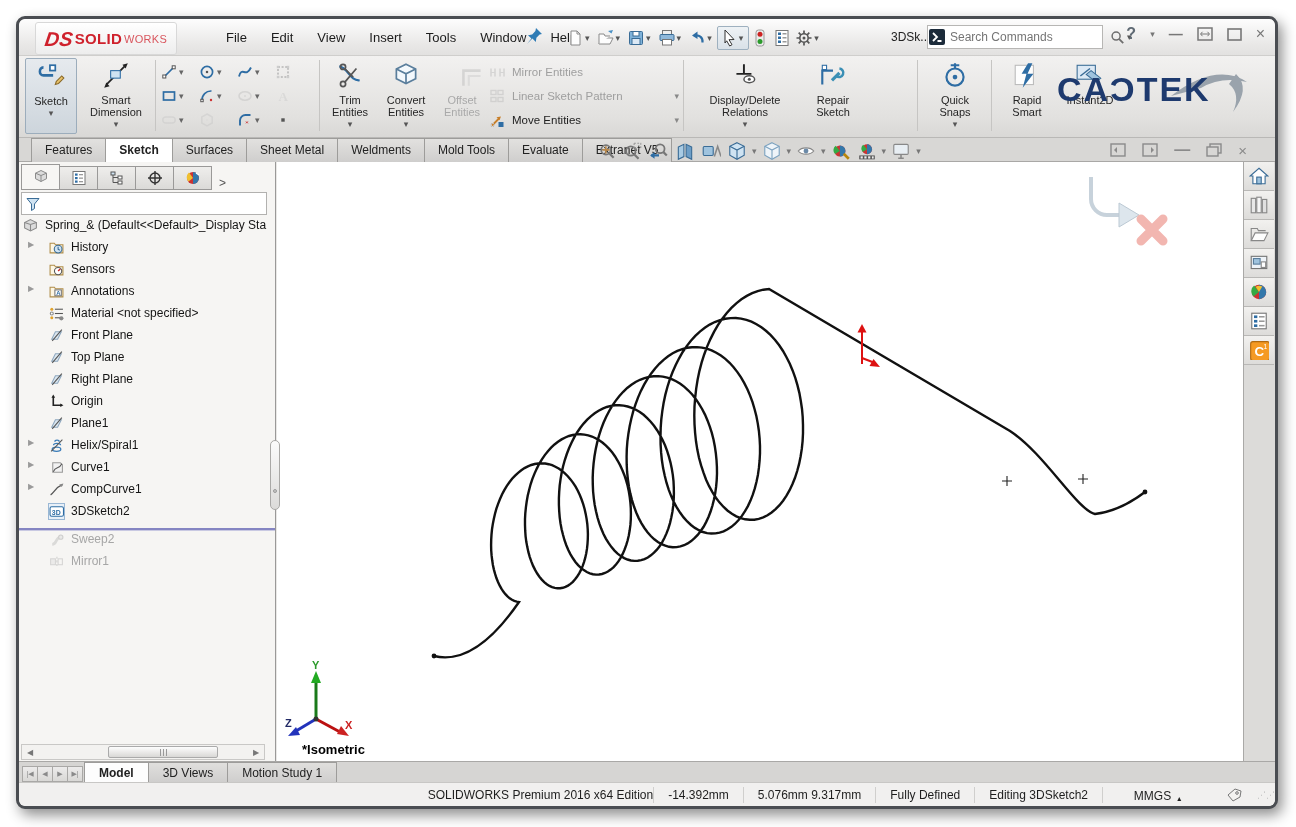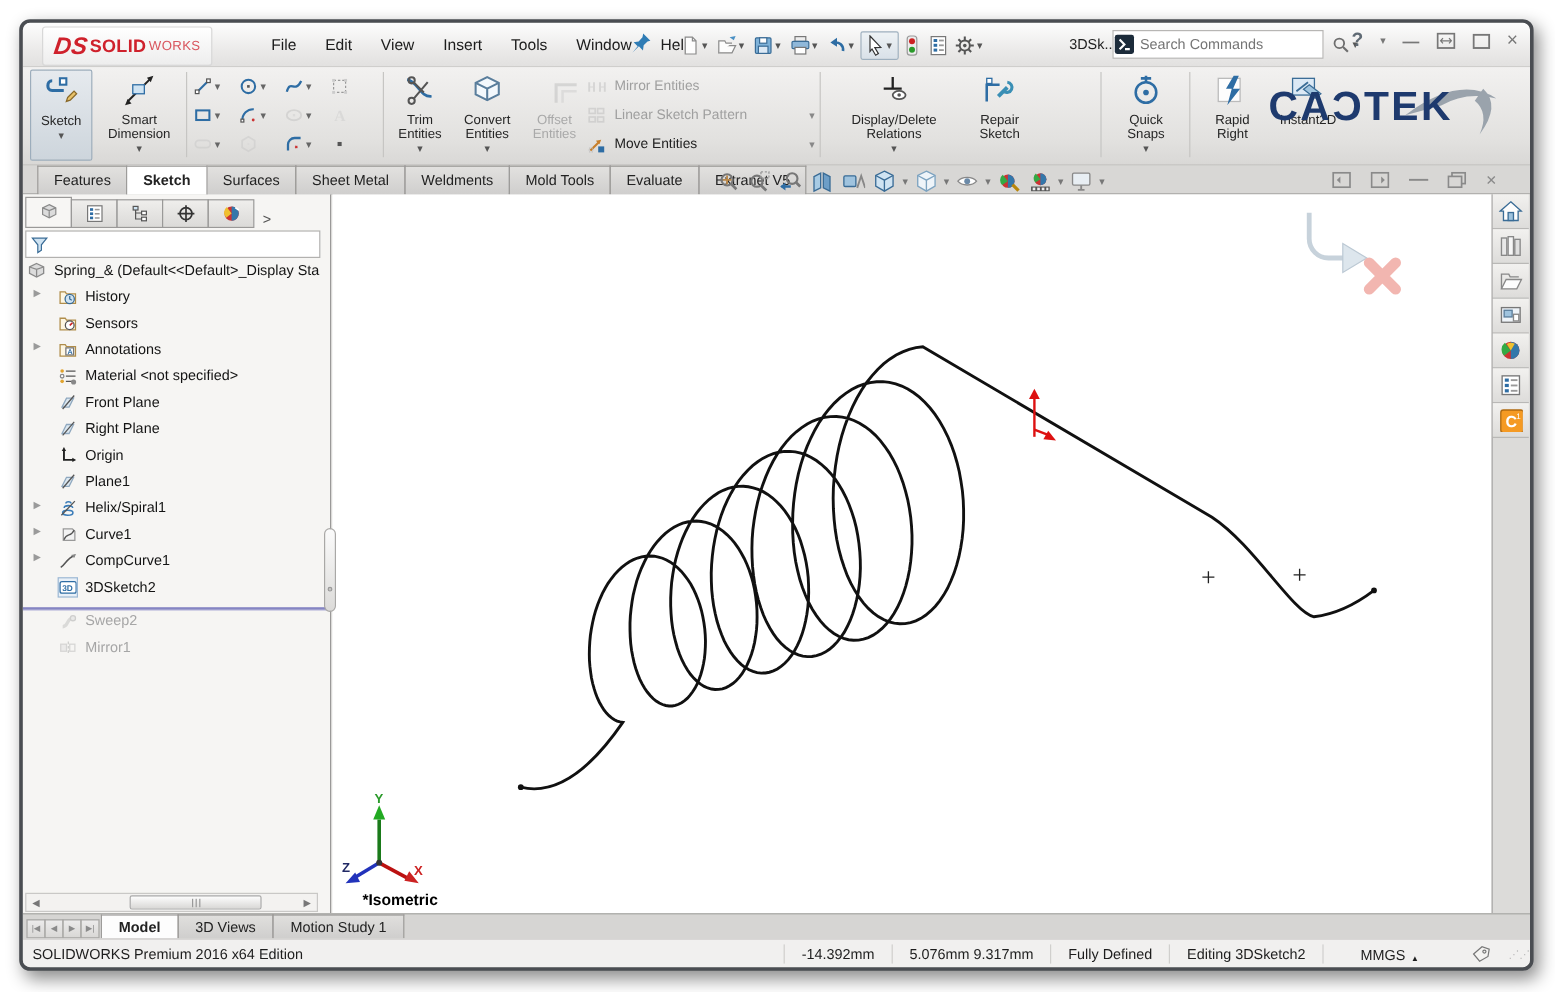--- a/index.html
+++ b/index.html
@@ -100,21 +100,21 @@
 
   
   .bottombar { position:absolute; left:0; right:0; bottom:24px; height:21px; background:#d6d5d3; border-top:1px solid #a9a8a6; display:flex; align-items:flex-end; }
   .vcr { display:flex; margin:0 2px 0 3px; }
   .vcr span { width:16px; height:16px; border:1px solid #a9a8a6; background:linear-gradient(#eceokeb,#d9d8d6); background:linear-gradient(#ecebeb,#d9d8d6); margin-right:-1px;
               display:flex; align-items:center; justify-content:center; font-size:7px; color:#8a8a8a; }
   .btab { padding:3px 14px; font-size:12px; color:#222; background:linear-gradient(#e0dfdd,#cfcecd); border:1px solid #9d9c9a; border-bottom:none; margin-right:-1px; height:20px; }
   .btab.active { background:#fdfdfd; font-weight:bold; }
   .statusbar { position:absolute; left:0; right:0; bottom:0; height:24px; background:#f1f0ef; border-top:1px solid #c8c7c5;
                display:flex; align-items:center; font-size:12px; color:#1d1d1d; }
-  .sb-left { padding-left:8px; flex:1; }
+  .sb-left { padding-left:8px; flex:1;text-align:right; }
   .sb-seg { padding:0 14px; border-left:1px solid #d0cfcd; height:16px; display:flex; align-items:center; gap:6px; }
   .sb-grip { width:14px; color:#bbb; font-size:9px; margin-right:4px; }
 
   svg { display:block; }
 </style>
 </head>
 <body>
 
 <div class="stage">
   <div class="appwin">
@@ -533,21 +533,21 @@
         <div id="ribbon-far">
             <div class="rbtn" style="left: 980px; width: 56px; height: 76px;">
               <div class="ric">
                 <span>
                   <svg width="30" height="30" viewBox="0 0 28 28">
                     <rect x="3" y="4" width="17" height="18" fill="#fdfdfd" stroke="#bbb"></rect>
                     <path d="M15 2l-6 10h4.5L10 25l10-13h-5.5L19 2z" fill="#2e6da4"></path>
                   </svg>
                 </span>
               </div>
-              <div class="rlab">Rapid Right</div>
+              <div class="rlab">Rapid Smart</div>
             </div>
             <div class="rbtn" style="left: 1038px; width: 66px; height: 76px;">
               <div class="ric">
                 <span>
                   <svg width="30" height="30" viewBox="0 0 28 28">
                     <rect x="2" y="4" width="17" height="13" fill="#dce9f5" stroke="#3a6c96"></rect>
                     <path d="M5 14l9-7" stroke="#3a6c96" stroke-width="1.4"></path>
                     <path d="M15 9l9 7-4.5 3.5-9-7z" fill="#9fc3de" stroke="#3a6c96"></path>
                   </svg>
                 </span>
@@ -834,20 +834,29 @@
                 </span>
                 <span>Front Plane</span>
               </div>
               <div class="trow">
                 <span class="tic">
                   <svg width="15" height="15" viewBox="0 0 14 14">
                     <path d="M2.5 10.5l3.5-7h5.5l-3.5 7z" fill="#d7e5f0" fill-opacity=".85" stroke="#8fa8bf"></path>
                     <path d="M3 12L12 1.5" stroke="#555"></path>
                   </svg>
                 </span>
+                <span>Top Plane</span>
+              </div>
+              <div class="trow">
+                <span class="tic">
+                  <svg width="15" height="15" viewBox="0 0 14 14">
+                    <path d="M2.5 10.5l3.5-7h5.5l-3.5 7z" fill="#d7e5f0" fill-opacity=".85" stroke="#8fa8bf"></path>
+                    <path d="M3 12L12 1.5" stroke="#555"></path>
+                  </svg>
+                </span>
                 <span>Right Plane</span>
               </div>
               <div class="trow">
                 <span class="tic">
                   <svg width="15" height="15" viewBox="0 0 14 14">
                     <path d="M4 2.5v8h8" fill="none" stroke="#222" stroke-width="1.5"></path>
                     <path d="M4 .5L2.3 3.5h3.4z" fill="#222"></path>
                     <path d="M13.5 10.5l-3-1.7v3.4z" fill="#222"></path>
                   </svg>
                 </span>

